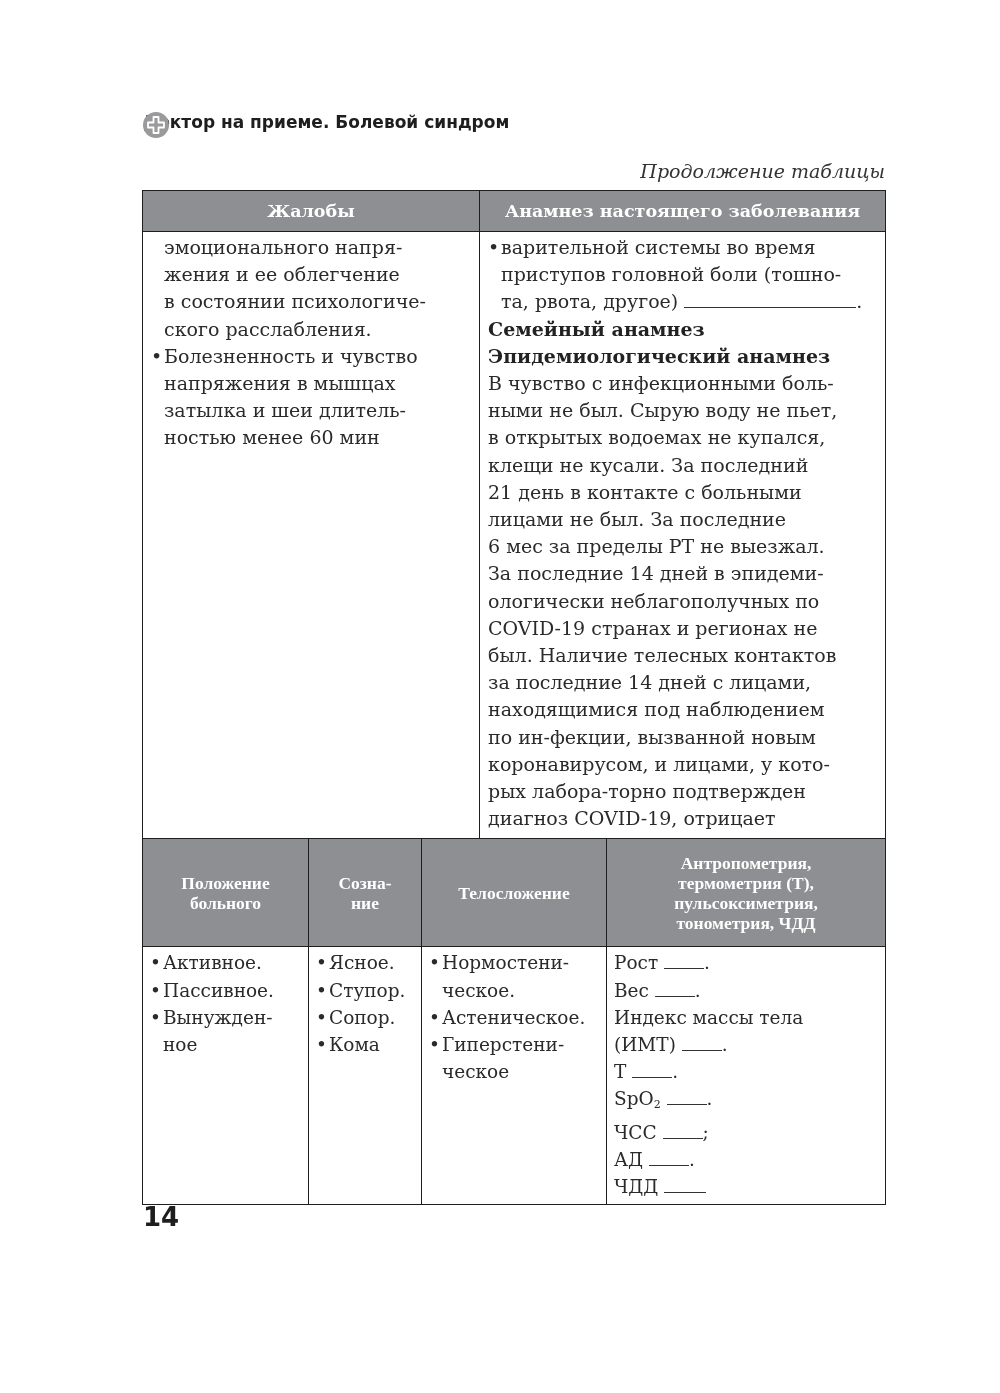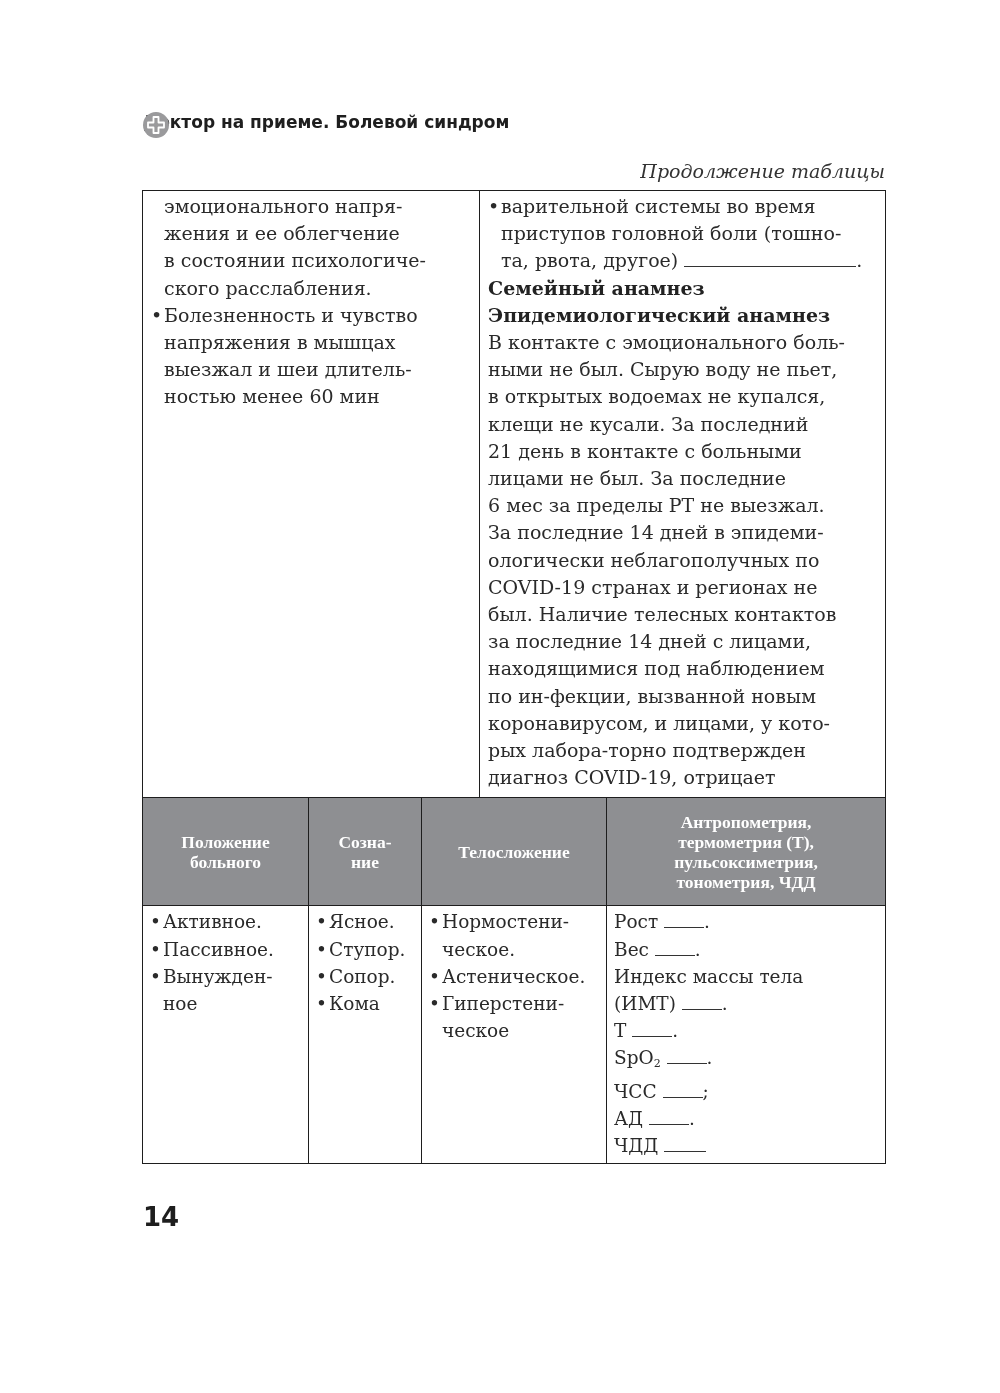--- a/index.html
+++ b/index.html
@@ -41,38 +41,42 @@
 
 <table class="tbl">
   <colgroup>
     <col style="width:166px">
       <col style="width:113px">
       <col style="width:58px">
       <col style="width:127px">
       <col style="width:279px">
   </colgroup>
   <tbody>
+      <tr>
+    <th class="hdr hdr1" colspan="3">Жалобы</th>
+    <th class="hdr hdr1" colspan="2">Анамнез настоящего заболевания</th>
+  </tr>
   <tr>
     <td class="cell cell1" colspan="3">
       <span class="indent-line">эмоционального напря-</span>
       <span class="indent-line">жения и ее облегчение</span>
       <span class="indent-line">в состоянии психологиче-</span>
       <span class="indent-line">ского расслабления.</span>
       <span class="bullet-line"><span class="bul">•</span><span>Болезненность и чувство</span></span>
       <span class="indent-line">напряжения в мышцах</span>
-      <span class="indent-line">выезжал и шеи длитель-</span>
+      <span class="indent-line">затылка и шеи длитель-</span>
       <span class="indent-line">ностью менее 60 мин</span>
     </td>
     <td class="cell cell2" colspan="2">
       <span class="bullet-line"><span class="bul">•</span><span>варительной системы во время</span></span>
       <span class="indent-line">приступов головной боли (тошно-</span>
       <span class="indent-line"><span>та, рвота, другое)</span> <span class="blank" style="width:172px"></span>.</span>
       <span class="bold-line">Семейный анамнез</span>
       <span class="bold-line">Эпидемиологический анамнез</span>
-      <span class="plain-line">В контакте с эмоционального боль-</span>
+      <span class="plain-line">В чувство с инфекционными боль-</span>
       <span class="plain-line">ными не был. Сырую воду не пьет,</span>
       <span class="plain-line">в открытых водоемах не купался,</span>
       <span class="plain-line">клещи не кусали. За последний</span>
       <span class="plain-line">21 день в контакте с больными</span>
       <span class="plain-line">лицами не был. За последние</span>
       <span class="plain-line">6 мес за пределы РТ не выезжал.</span>
       <span class="plain-line">За последние 14 дней в эпидеми-</span>
       <span class="plain-line">ологически неблагополучных по</span>
       <span class="plain-line">COVID-19 странах и регионах не</span>
       <span class="plain-line">был. Наличие телесных контактов</span>

